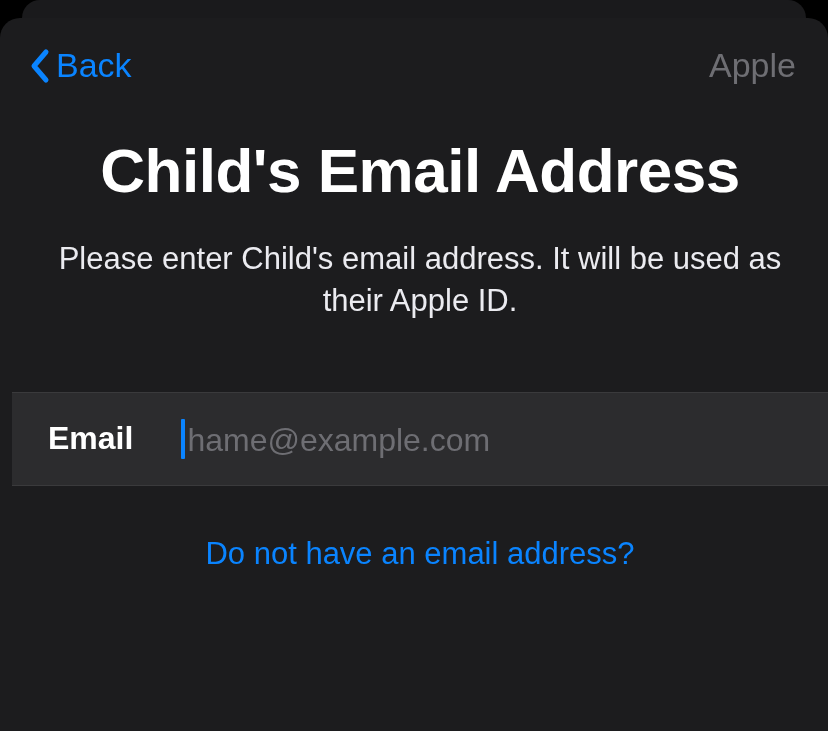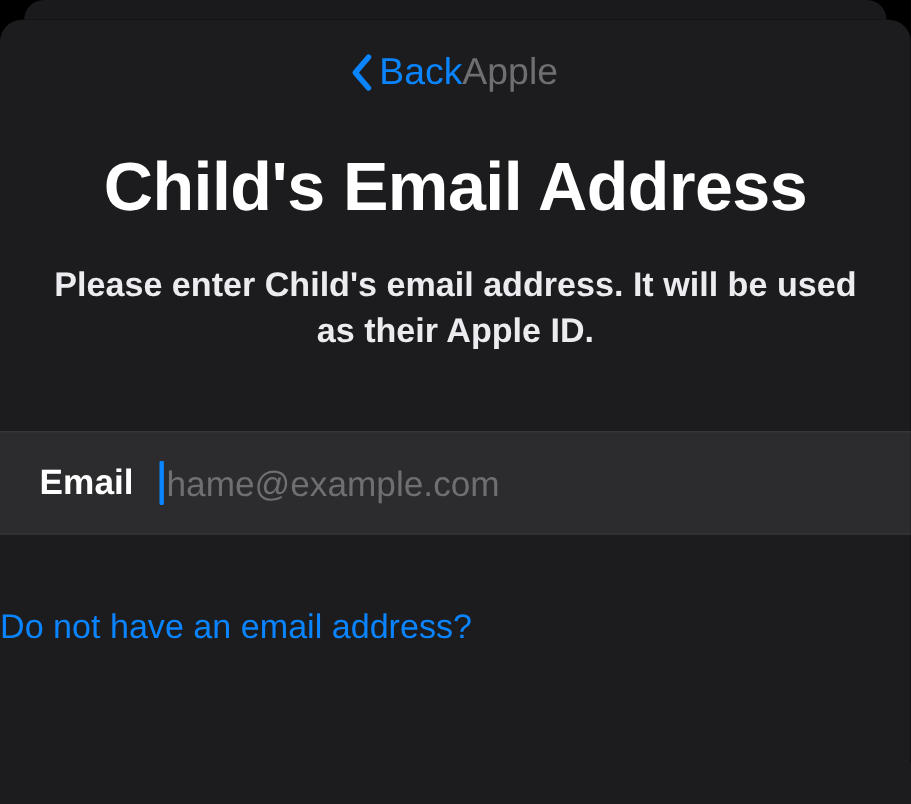--- a/index.html
+++ b/index.html
@@ -37,21 +37,21 @@
       top: 18px;
       left: 0;
       right: 0;
       bottom: 0;
       background: #1c1c1e;
       border-radius: 20px 20px 0 0;
     }
     
     .nav-bar {
       display: flex;
-      justify-content: center;
+      justify-content: space-between;
       align-items: center;
       padding: 28px 32px 20px 28px;
     }
     
     .back-button {
       display: flex;
       align-items: center;
       gap: 6px;
       color: #0a84ff;
       font-size: 34px;
@@ -65,56 +65,56 @@
     }
     
     .next-button {
       color: #6e6e73;
       font-size: 34px;
       font-weight: 400;
       cursor: pointer;
     }
     
     .content {
-      padding: 30px 0 0 0;
+      padding: 30px 0 0 12px;
       text-align: center;
     }
     
     .page-title {
       color: #fff;
       font-size: 62px;
       font-weight: 700;
       letter-spacing: -0.5px;
       padding: 0 40px;
     }
     
     .subtitle {
       color: #ebebf0;
       font-size: 31px;
-      font-weight: 700;
+      font-weight: 400;
       line-height: 1.35;
       margin-top: 32px;
       padding: 0 44px;
     }
     
     .input-row {
       display: flex;
       align-items: center;
       background: #2c2c2e;
       border-top: 1px solid #3a3a3c;
       border-bottom: 1px solid #3a3a3c;
       margin-top: 70px;
       padding: 26px 36px;
     }
     
     .input-label {
       color: #fff;
       font-size: 32px;
       font-weight: 600;
-      margin-right: 24px;
+      margin-right: 48px;
     }
     
     .input-wrapper {
       position: relative;
       flex: 1;
       display: flex;
       align-items: flex-end;
     }
     
     .text-cursor {
@@ -133,22 +133,22 @@
       color: #fff;
       font-size: 32px;
       font-weight: 400;
     }
     
     .email-input::placeholder {
       color: #6e6e73;
     }
     
     .alt-link-wrapper {
-      text-align: left;
-      margin-top: 66px;
+      text-align: center;
+      margin-top: 50px;
     }
     
     .alt-link {
       color: #0a84ff;
       font-size: 31px;
       font-weight: 400;
       cursor: pointer;
     }
   </style>
 </head>

